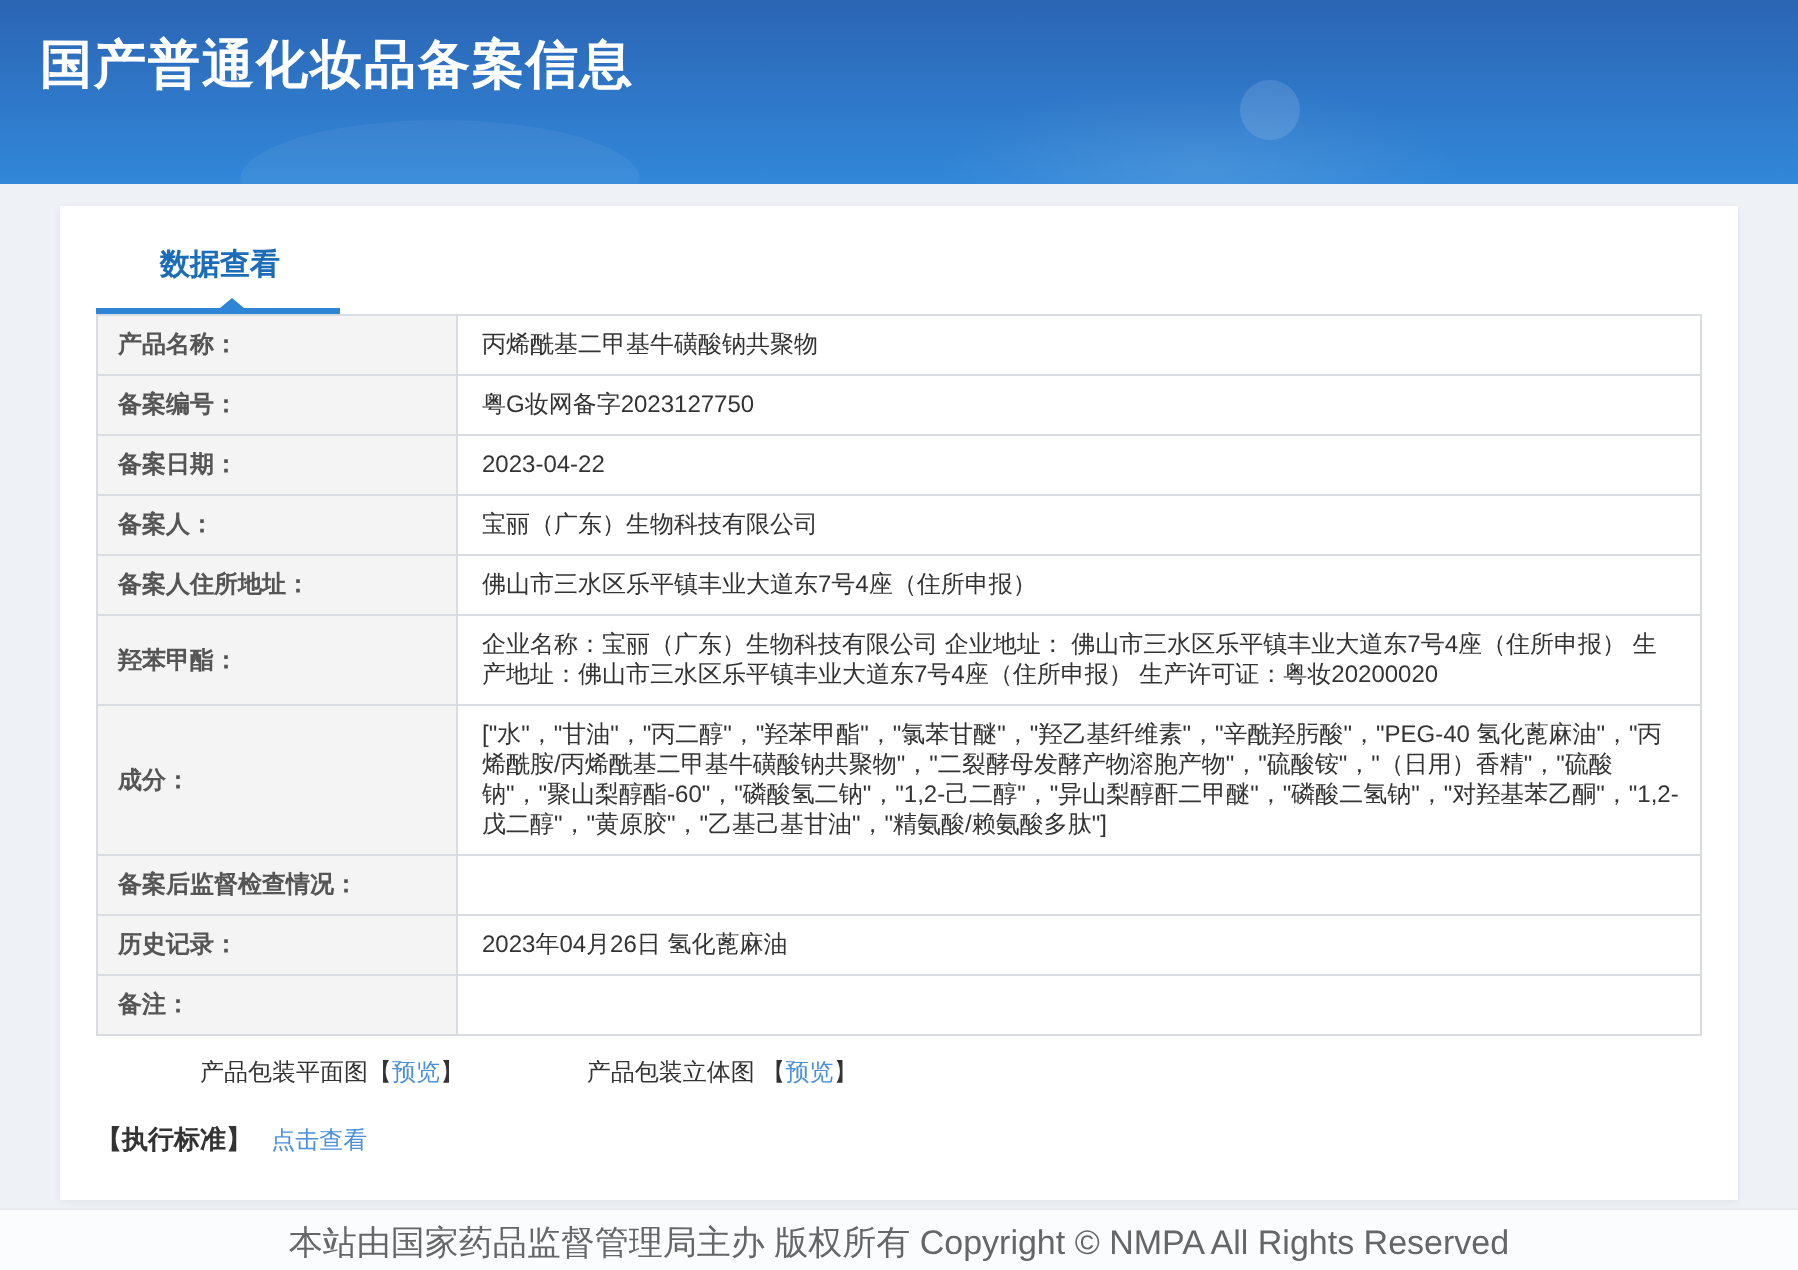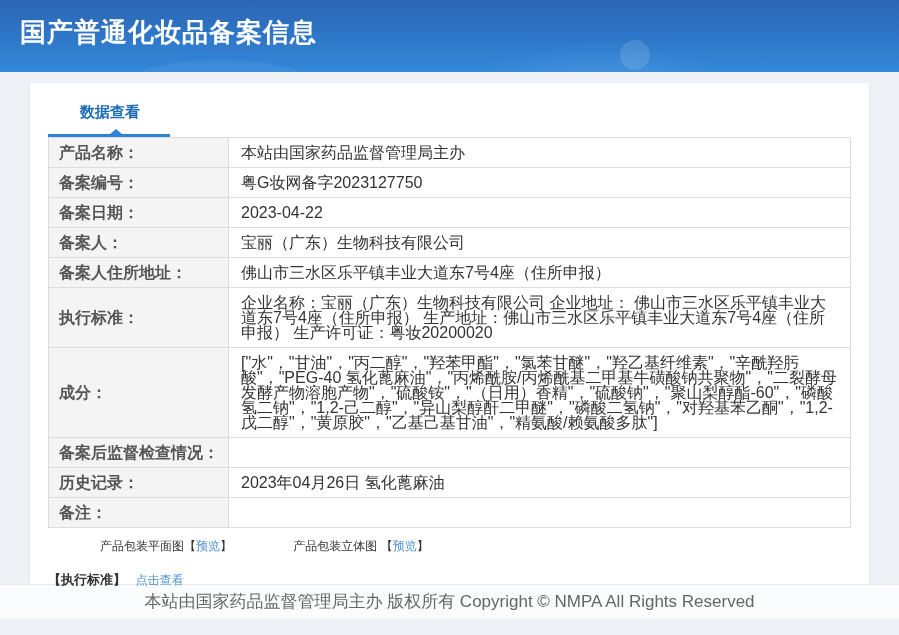--- a/index.html
+++ b/index.html
@@ -7,21 +7,21 @@
   body {
     font-family: "Liberation Sans", "DejaVu Sans", sans-serif;
     background: #eef1f5;
     width: 899px;
     height: 635px;
     overflow: hidden;
   }
 
   
   .page-header {
-    height: 72px;
+    height: 92px;
     background: linear-gradient(180deg, #2b65b4 0%, #2f78c9 55%, #3288d9 100%);
     position: relative;
     overflow: hidden;
   }
   .page-header .blob1 {
     position: absolute; left: 470px; top: 40px; width: 260px; height: 90px;
     background: radial-gradient(ellipse at center, rgba(255,255,255,0.10), rgba(255,255,255,0) 70%);
     border-radius: 50%;
   }
   .page-header .blob2 {
@@ -90,21 +90,21 @@
   }
 
   
   table.info-table {
     width: 100%;
     border-collapse: collapse;
     table-layout: fixed;
   }
   table.info-table td {
     border: 1px solid #d9dde2;
-    font-size: 16px;
+    font-size: 12px;
     line-height: 15px;
     vertical-align: middle;
   }
   td.cell-label {
     width: 180px;
     background: #f4f4f4;
     color: #555555;
     font-weight: bold;
     padding: 7px 8px 7px 10px;
     height: 28px;
@@ -165,40 +165,40 @@
       <div class="tab-underline">
         <span class="tab-indicator"></span>
       </div>
     </div>
 
 
     <table class="info-table">
       <tbody>
         <tr>
           <td class="cell-label">产品名称：</td>
-          <td class="cell-value">本站由国家药品监督管理局主办</td>
+          <td class="cell-value">丙烯酰基二甲基牛磺酸钠共聚物</td>
         </tr>
         <tr>
           <td class="cell-label">备案编号：</td>
           <td class="cell-value">粤G妆网备字2023127750</td>
         </tr>
         <tr>
           <td class="cell-label">备案日期：</td>
           <td class="cell-value">2023-04-22</td>
         </tr>
         <tr>
           <td class="cell-label">备案人：</td>
           <td class="cell-value">宝丽（广东）生物科技有限公司</td>
         </tr>
         <tr>
           <td class="cell-label">备案人住所地址：</td>
           <td class="cell-value">佛山市三水区乐平镇丰业大道东7号4座（住所申报）</td>
         </tr>
         <tr>
-          <td class="cell-label">执行标准：</td>
+          <td class="cell-label">羟苯甲酯：</td>
           <td class="cell-value">企业名称：宝丽（广东）生物科技有限公司 企业地址： 佛山市三水区乐平镇丰业大道东7号4座（住所申报） 生产地址：佛山市三水区乐平镇丰业大道东7号4座（住所申报） 生产许可证：粤妆20200020</td>
         </tr>
         <tr>
           <td class="cell-label">成分：</td>
           <td class="cell-value">["水"，"甘油"，"丙二醇"，"羟苯甲酯"，"氯苯甘醚"，"羟乙基纤维素"，"辛酰羟肟酸"，"PEG-40 氢化蓖麻油"，"丙烯酰胺/丙烯酰基二甲基牛磺酸钠共聚物"，"二裂酵母发酵产物溶胞产物"，"硫酸铵"，"（日用）香精"，"硫酸钠"，"聚山梨醇酯-60"，"磷酸氢二钠"，"1,2-己二醇"，"异山梨醇酐二甲醚"，"磷酸二氢钠"，"对羟基苯乙酮"，"1,2-戊二醇"，"黄原胶"，"乙基己基甘油"，"精氨酸/赖氨酸多肽"]</td>
         </tr>
         <tr>
           <td class="cell-label">备案后监督检查情况：</td>
           <td class="cell-value"></td>
         </tr>

